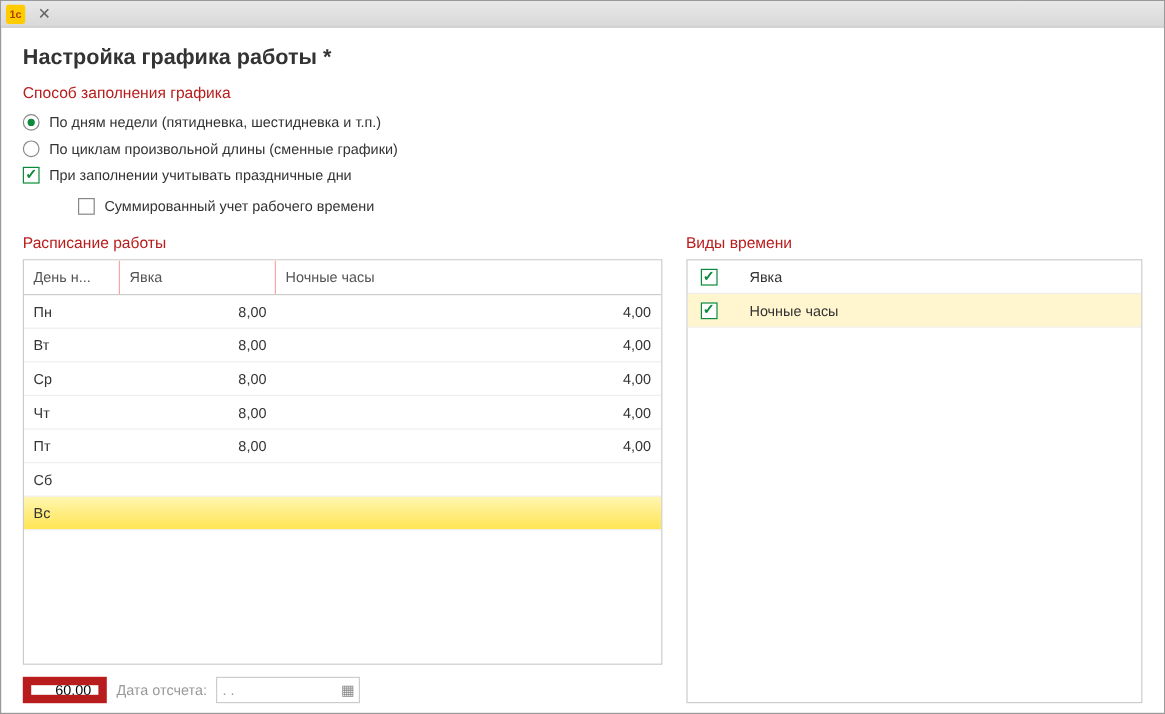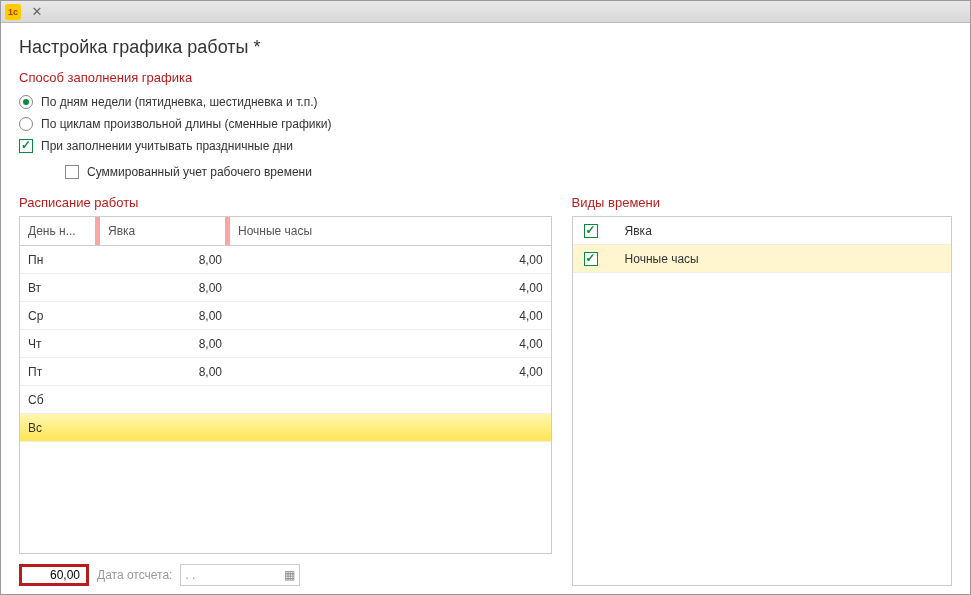--- a/index.html
+++ b/index.html
@@ -42,21 +42,21 @@
     width: 20px; text-align: center; cursor: pointer; font-size: 13px; color: #666;
   }
   .content {
     padding: 10px 18px 8px 18px;
     flex: 1;
     display: flex;
     flex-direction: column;
   }
   h1.page-title {
     font-size: 18px;
-    font-weight: normal;
+    font-weight: bold;
     margin: 4px 0 12px 0;
     color: #333;
   }
   .section-heading {
     color: #b91c1c;
     font-size: 13px;
     margin-bottom: 6px;
   }
   .radio-row, .check-row {
     display: flex;
@@ -96,21 +96,21 @@
     overflow: hidden;
     background:#fff;
   }
   .grid-header {
     display: flex;
     background: #fff;
     border-bottom: 1px solid #ccc;
   }
   .grid-header .gh {
     padding: 7px 8px;
-    border-right: 5px solid #fca5a5;
+    border-right: 1px solid #fca5a5;
     color: #555;
     font-size: 12px;
   }
   .grid-header .gh:last-child { border-right:none; }
   .grid-row {
     display: flex;
     border-bottom: 1px solid #eee;
     height: 28px;
     align-items: center;
   }
@@ -134,21 +134,21 @@
   .tt-row.highlight { background: #fff6d0; }
   .bottom-row {
     display: flex;
     align-items: center;
     gap: 8px;
     margin-top: 10px;
     font-size: 12px;
     color:#555;
   }
   .input-box {
-    border: 3px solid #b91c1c;
+    border: 7px solid #b91c1c;
     height: 22px;
     padding: 0 6px;
     text-align: right;
     width: 70px;
     background:#fff;
     font-size:12px;
   }
   .date-box {
     border: 1px solid #ccc;
     height: 22px;

